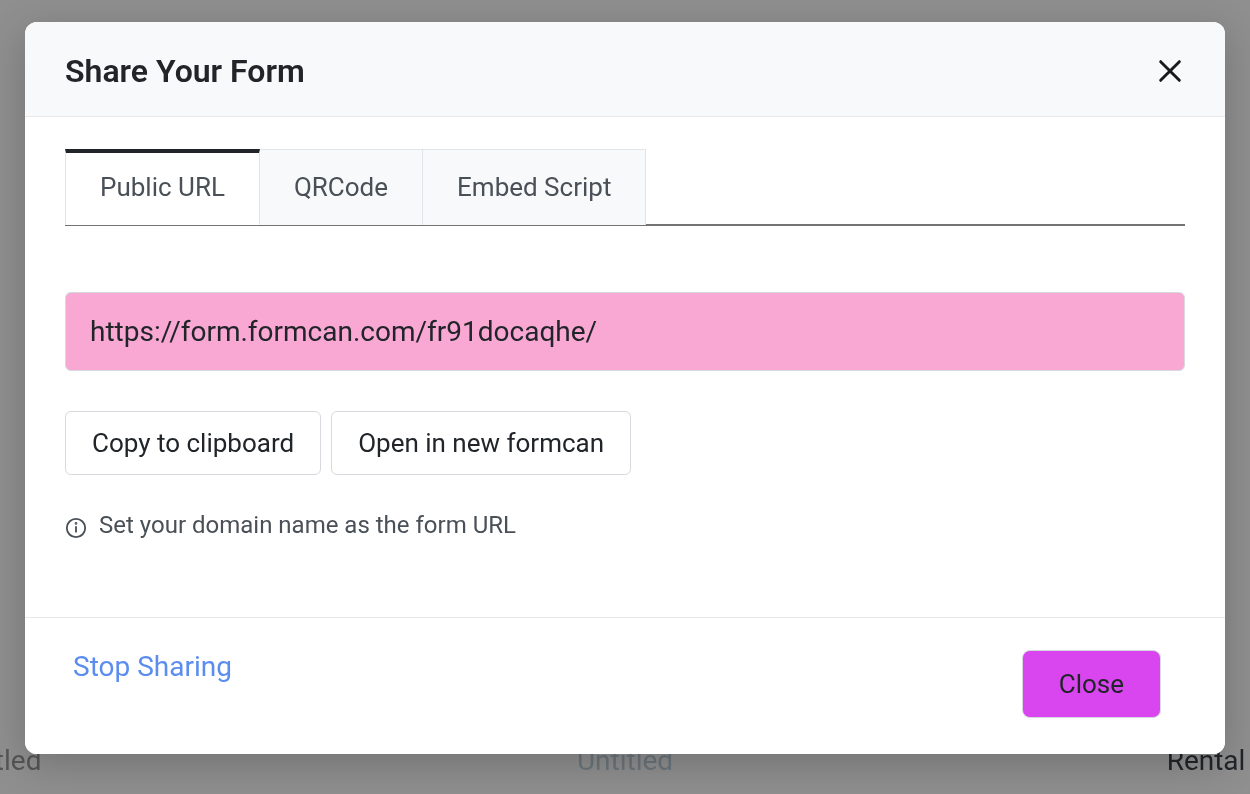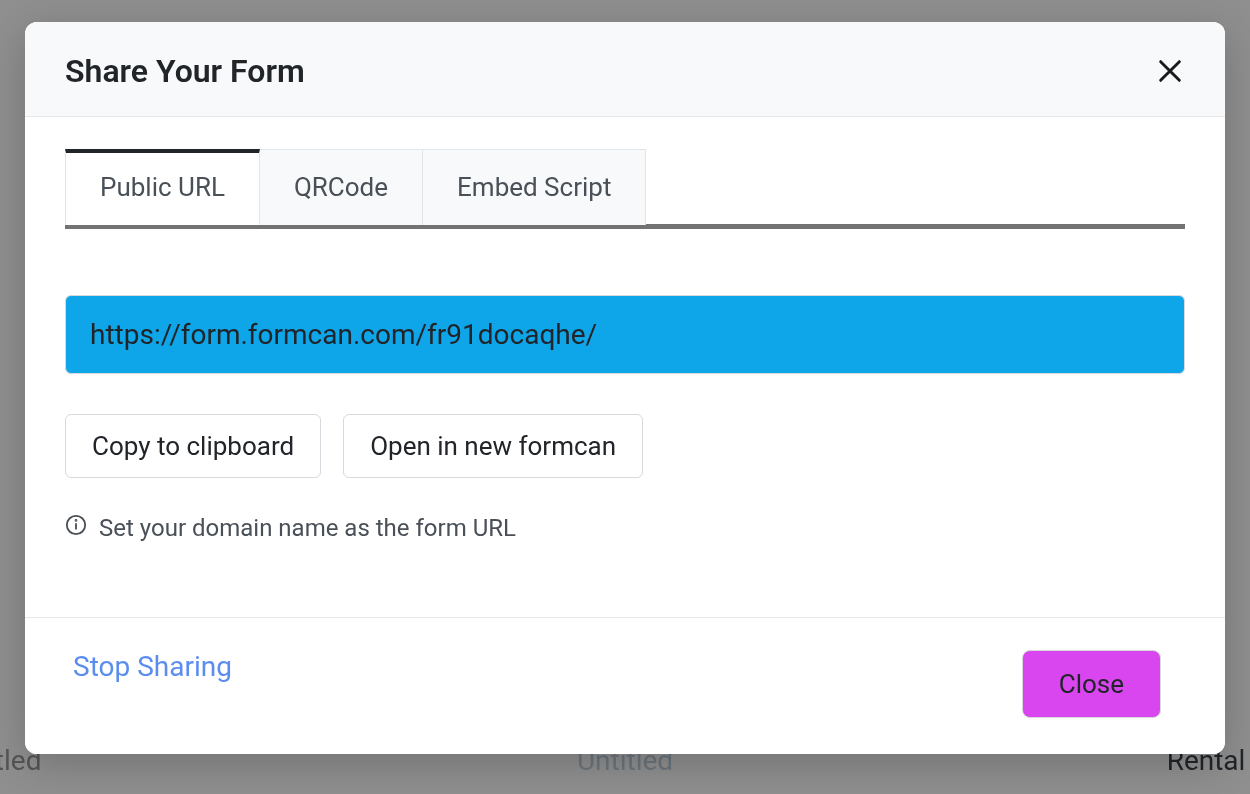--- a/index.html
+++ b/index.html
@@ -86,21 +86,21 @@
       stroke: #1a1a1a;
       stroke-width: 2.5;
     }
     .modal-body {
       flex: 1;
       padding: 0 40px 30px 40px;
       background: #fff;
     }
     .tabs {
       display: flex;
-      border-bottom: 5px solid #737373;
+      border-bottom: 2px solid #737373;
       margin-top: 32px;
     }
     .tab {
       padding: 22px 34px;
       font-size: 26px;
       color: #495057;
       cursor: pointer;
       border: 1px solid transparent;
       border-bottom: none;
       position: relative;
@@ -118,44 +118,44 @@
     }
     .tab + .tab {
       border-left: none;
     }
     .url-box {
       margin-top: 66px;
       width: 100%;
       padding: 22px 24px;
       font-size: 28px;
       color: #212529;
-      background: #0ea5e9;
+      background: #f9a8d4;
       border: 1px solid #d6d9dd;
       border-radius: 6px;
       font-family: inherit;
     }
     .button-row {
       margin-top: 40px;
       display: flex;
-      gap: 22px;
+      gap: 10px;
     }
     .btn {
       padding: 16px 26px;
       font-size: 26px;
       color: #212529;
       background: #fff;
       border: 1px solid #d6d9dd;
       border-radius: 6px;
       cursor: pointer;
       font-family: inherit;
     }
     .info-row {
       margin-top: 36px;
       display: flex;
-      align-items: flex-start;
+      align-items: flex-end;
       gap: 12px;
       color: #495057;
       font-size: 24px;
     }
     .info-icon {
       width: 22px;
       height: 22px;
       flex-shrink: 0;
     }
     .info-icon svg {

